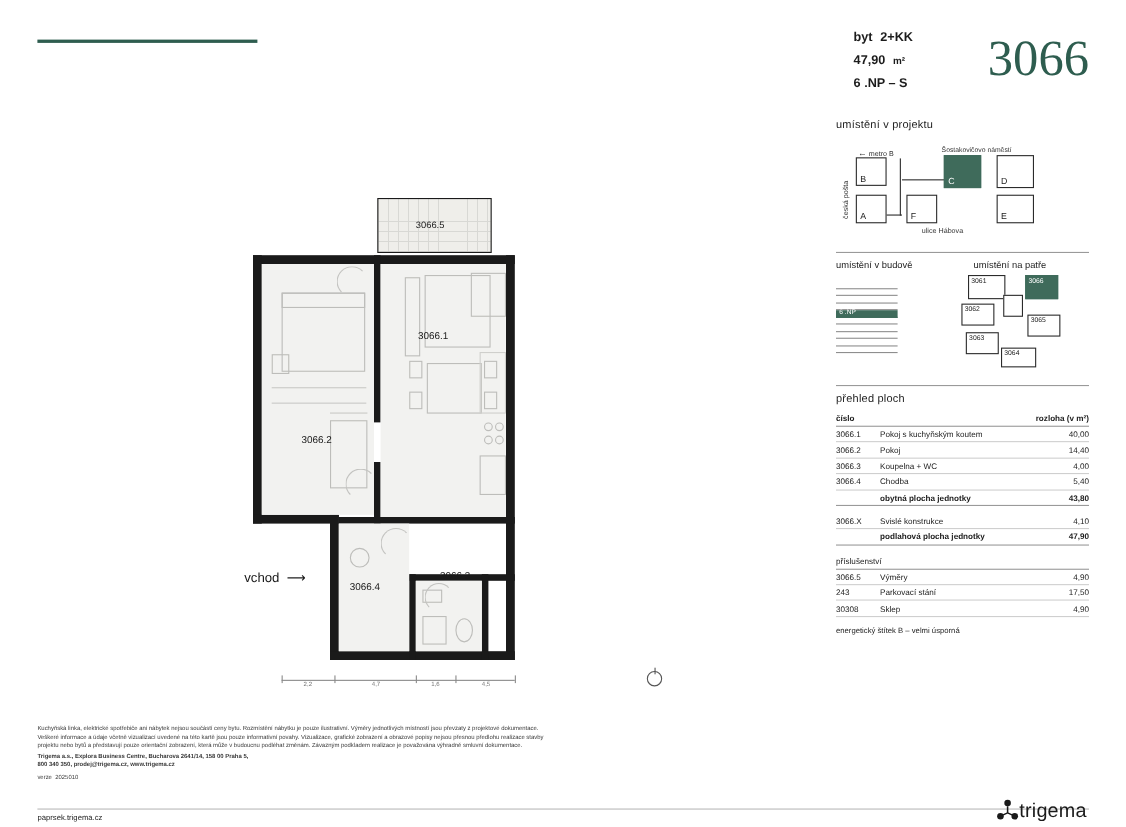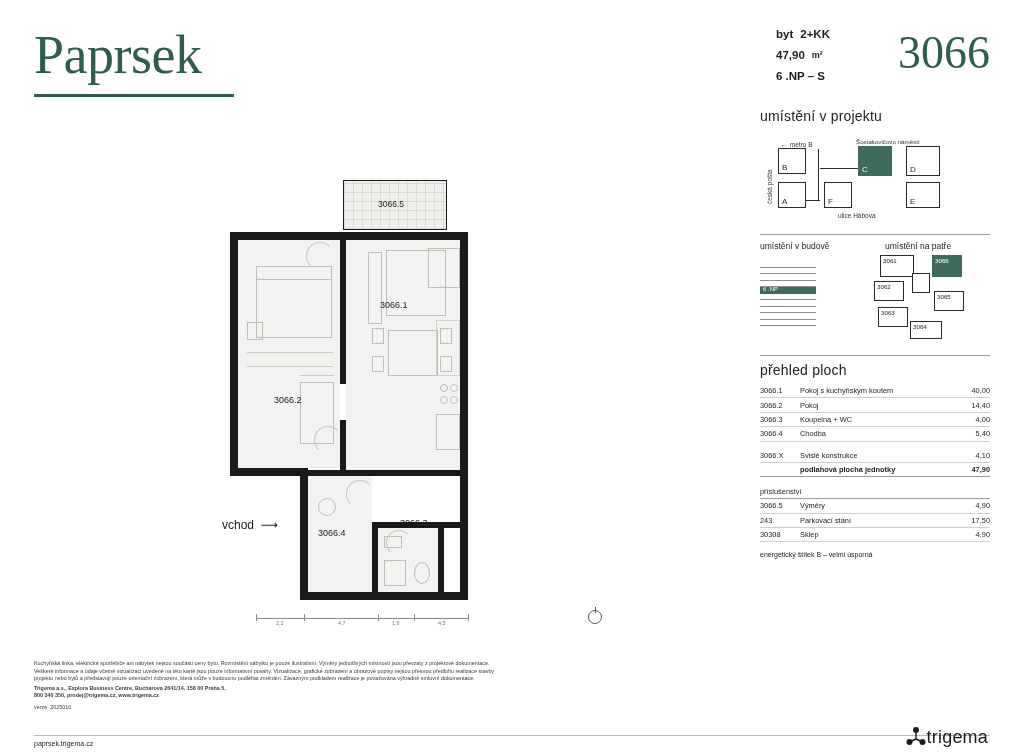--- a/index.html
+++ b/index.html
@@ -30,21 +30,21 @@
   .hdr-left .v { font-weight:bold; }
   .hdr-unit { font-size:9px; font-weight:bold; }
   .hdr-num {
     position:absolute; right:0; top:8px;
     font-family:"Liberation Serif", serif;
     font-size:46px; line-height:46px; color:#2e5d4f; letter-spacing:0px;
   }
 
   
   .rcol { position:absolute; left:760px; top:108px; width:230px; }
-  .sect-label { font-size:14px; color:#222; margin-bottom:6px; letter-spacing:.2px; }
+  .sect-label { font-size:10px; color:#222; margin-bottom:6px; letter-spacing:.2px; }
   .hr { height:1px; background:#9a9a9a; width:100%; }
 
   
   .proj { position:relative; width:230px; height:100px; margin-bottom:4px;}
   .proj .blk {
     position:absolute; border:1.2px solid #2b2b2b; background:#fff;
     font-size:8px; display:flex; align-items:flex-end; padding:1px 3px;
   }
   .proj .blk.dark { background:#3f6b5b; border-color:#3f6b5b; color:#fff; }
   .proj .blk.dark span { color:#fff; }
@@ -118,21 +118,20 @@
   .footer-url { position:absolute; left:34px; top:740px; font-size:7px; color:#222; }
   .trigema { position:absolute; right:36px; top:726px; display:flex; align-items:center; gap:0; }
   .trigema .tg-name { font-family:"Liberation Sans", sans-serif; font-size:18px; color:#1a1a1a; letter-spacing:.2px; }
 </style>
 </head>
 <body>
 
 <div class="page">
 
   <div class="brand">
-    <div class="brand-title">Paprsek</div>
     <div class="brand-rule"></div>
   </div>
 
   <div class="hdr">
     <div class="hdr-left">
       <div class="row">
         <span class="k">byt</span>
         <span class="v">2+KK</span>
       </div>
       <div class="row">
@@ -213,40 +212,49 @@
         <div class="u" style="left:40px; top:72px; width:32px; height:18px;"><span>3064</span></div>
         <div class="u" style="left:42px; top:24px; width:18px; height:20px; background:#fff;"></div>
       </div>
     </div>
 
     <div class="hr"></div>
 
     <div class="sect-label" style="margin-top:6px;">přehled ploch</div>
 
     <div class="tbl">
+      <div class="thead">
+        <span>číslo</span>
+        <span>rozloha (v m²)</span>
+      </div>
 
       <div class="tr">
         <span class="c1">3066.1</span>
         <span class="c2">Pokoj s kuchyňským koutem</span>
         <span class="c3">40,00</span>
       </div>
       <div class="tr">
         <span class="c1">3066.2</span>
         <span class="c2">Pokoj</span>
         <span class="c3">14,40</span>
       </div>
       <div class="tr">
         <span class="c1">3066.3</span>
         <span class="c2">Koupelna + WC</span>
         <span class="c3">4,00</span>
       </div>
       <div class="tr">
         <span class="c1">3066.4</span>
         <span class="c2">Chodba</span>
         <span class="c3">5,40</span>
+      </div>
+      <div class="tr sum">
+        <span class="c1"></span>
+        <span class="c2">obytná plocha jednotky</span>
+        <span class="c3">43,80</span>
       </div>
 
       <div class="gap"></div>
 
       <div class="tr">
         <span class="c1">3066.X</span>
         <span class="c2">Svislé konstrukce</span>
         <span class="c3">4,10</span>
       </div>
       <div class="tr sum2">

